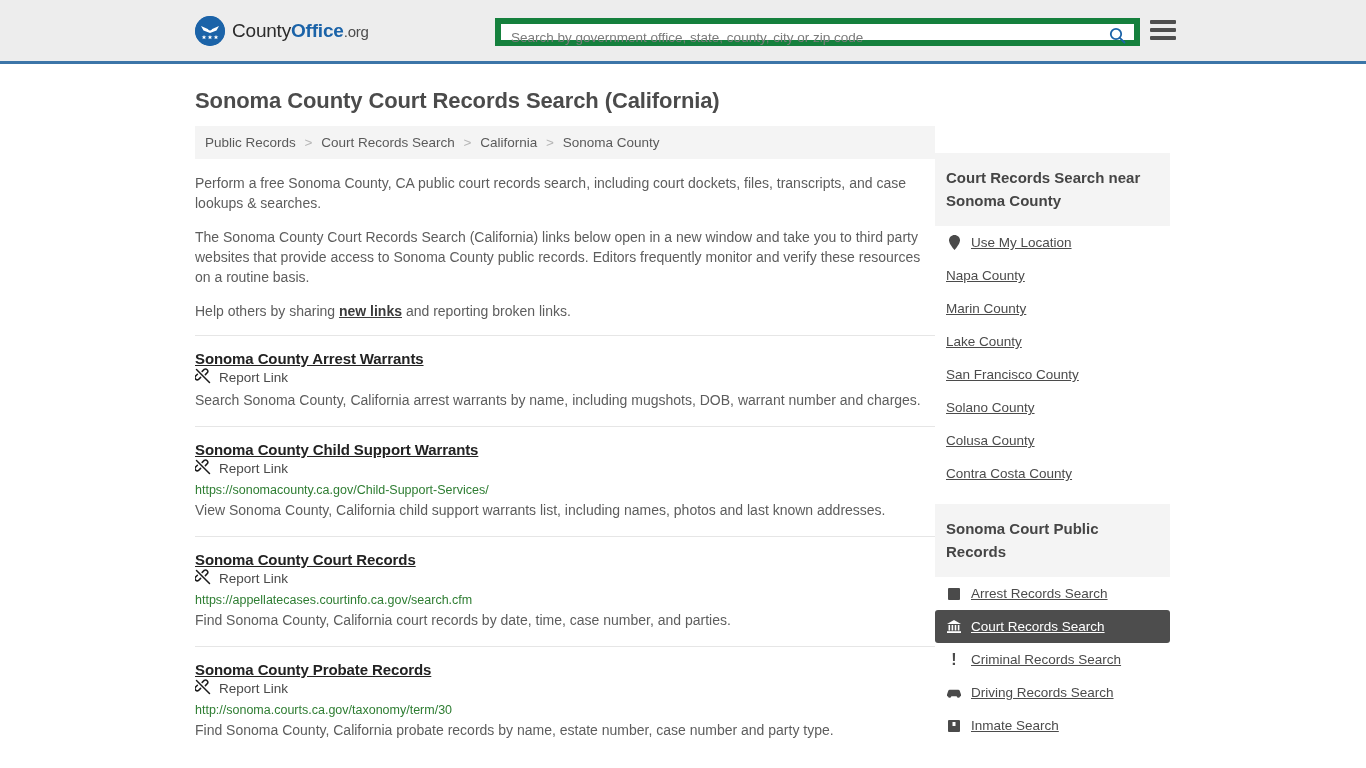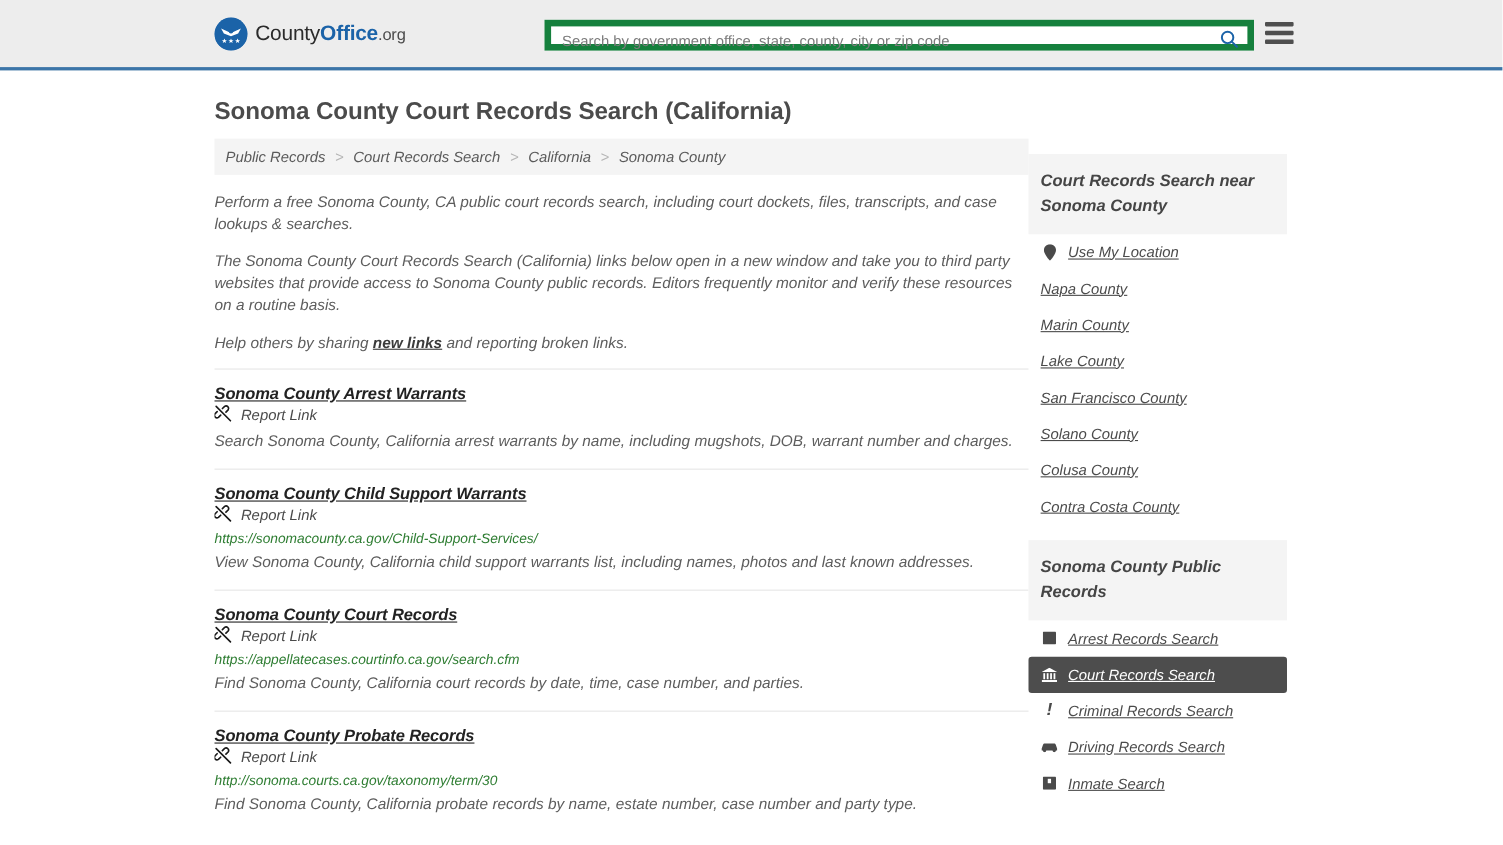--- a/index.html
+++ b/index.html
@@ -101,21 +101,21 @@
     padding: 0 195px;
     position: relative;
   }
   .page-title {
     font-size: 22px;
     font-weight: 700;
     color: #4b4b4b;
     margin: 24px 0 12px 0;
     letter-spacing: -0.1px;
   }
-  .content-row { display: flex; align-items: center; font-style: italic; }
+  .content-row { display: flex; align-items: flex-end; }
   .main-col { width: 740px; flex: none; }
   .side-col { width: 235px; flex: none; margin-left: 0; }
 
   
   .breadcrumb {
     background: #f4f4f4;
     padding: 9px 10px;
     font-size: 13.5px;
     color: #5a5a5a;
     margin-bottom: 14px;
@@ -396,21 +396,21 @@
           <li class="no-icon">
             <a href="#">Colusa County</a>
           </li>
           <li class="no-icon">
             <a href="#">Contra Costa County</a>
           </li>
         </ul>
       </div>
 
       <div class="side-panel">
-        <div class="side-head">Sonoma County Public Records</div>
+        <div class="side-head">Sonoma Court Public Records</div>
         <ul class="side-list">
           <li>
             <span class="side-icon">
               <svg width="12" height="12" viewBox="0 0 12 12">
                 <rect x="0" y="0" width="12" height="12" rx="1" fill="#4a4a4a"></rect>
               </svg>
             </span>
             <a href="#">Arrest Records Search</a>
           </li>
           <li class="active">

